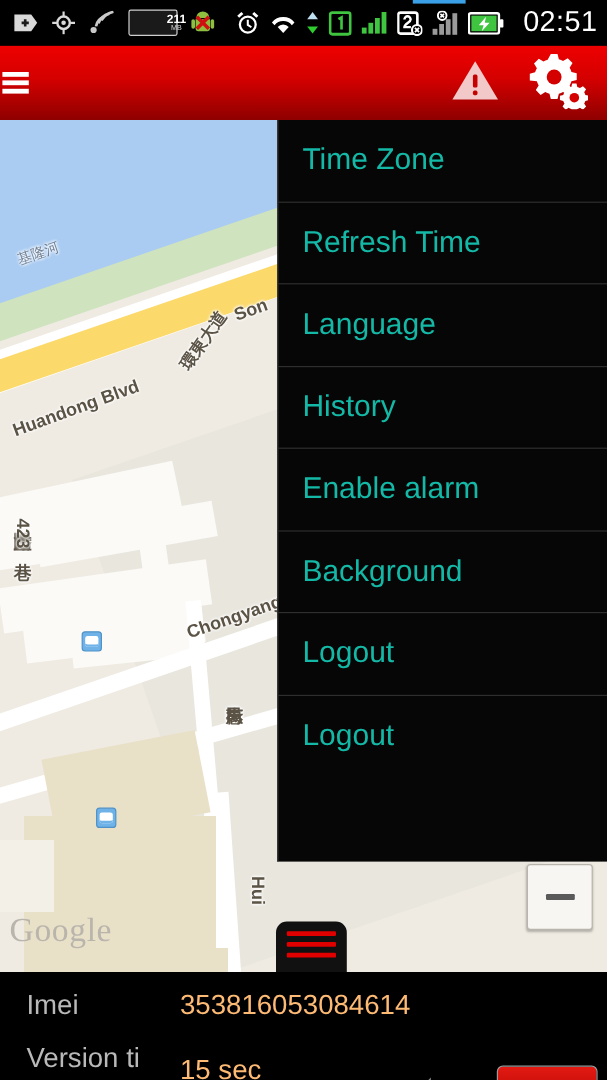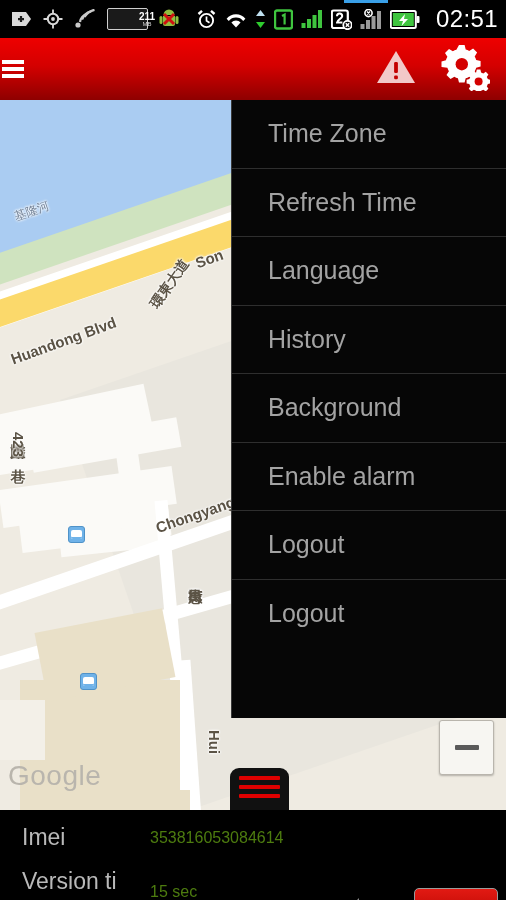--- a/index.html
+++ b/index.html
@@ -89,21 +89,21 @@
     position:absolute; width:17px; height:17px; border-radius:3px;
     background:#6fb2e8; border:1px solid #4f92c8;
     display:flex;align-items:center;justify-content:center;
   }
   .bus-pin:after{
     content:""; width:11px; height:9px; border-radius:2px; background:#fff;
     box-shadow:inset 0 -3px 0 -1px #6fb2e8;
   }
   .google-wm{
     position:absolute; left:8px; bottom:18px; font-size:28px;
-    font-family:Liberation Sans, sans-serif; color:#b9b5ad; letter-spacing:.5px;
+    font-family:Liberation Serif, serif; color:#b9b5ad; letter-spacing:.5px;
   }
   .zoom-out{
     position:absolute; right:12px; top:620px; width:55px; height:55px;
     background:#f7f6f2; border:1px solid #b9b5ad; border-radius:3px;
     display:flex; align-items:center; justify-content:center;
     box-shadow:0 1px 2px rgba(0,0,0,.25); z-index:12;
   }
   .zoom-out i{ display:block; width:24px; height:5px; background:#5a5a5a; border-radius:1px; }
   .drawer-handle{
     position:absolute; left:230px; bottom:0px; width:59px; height:42px;
@@ -112,36 +112,36 @@
     padding-bottom:4px;
   }
   .drawer-handle span{ display:block; width:41px; height:4px; background:#e00000; border-radius:1px; }
 
   
   .menu{
     position:absolute; left:231px; top:100px; width:275px; height:618px;
     background:#060606; z-index:20; border-left:1px solid #3a3a3a;
   }
   .menu-item{
-    height:68.5px; display:flex; align-items:center; padding-left:36px;
-    border-bottom:1px solid #2e2e2e; color:#a3a3a3; font-size:25px;
+    height:68.5px; display:flex; align-items:center; padding-left:20px;
+    border-bottom:1px solid #2e2e2e; color:#14b8a6; font-size:25px;
     font-family:"Liberation Sans", sans-serif; cursor:pointer;
   }
   .menu-item:last-child{ border-bottom:none; }
 
   
   .bottom{
     position:absolute; left:0; bottom:0; width:506px; height:90px;
     background:#000; z-index:30; padding:14px 0 0 0;
   }
   .brow{ display:flex; align-items:flex-start; height:44px; position:relative; }
   .blabel{
     width:150px; padding-left:22px; color:#b9b9b9; font-size:23px; line-height:27px;
   }
-  .bvalue{ color:#4d7c0f; font-size:16px; line-height:27px; }
+  .bvalue{ color:#fdba74; font-size:23px; line-height:27px; }
   .brow.second .bvalue{ padding-top:10px; }
   .spin-caret{
     position:absolute; left:345px; top:30px; width:0;height:0;
     border-left:14px solid transparent; border-bottom:14px solid #8a8a8a;
   }
   .setting-btn{
     position:absolute; right:8px; top:20px; width:84px; height:44px;
     background:linear-gradient(180deg,#e21a13 0%,#c10b06 55%,#8f0300 100%);
     border:1px solid #9b9b9b; border-radius:5px;
     display:flex; align-items:center; justify-content:center;
@@ -327,22 +327,22 @@
       <span></span>
       <span></span>
     </div>
   </div>
 
   <div class="menu">
     <div class="menu-item">Time Zone</div>
     <div class="menu-item">Refresh Time</div>
     <div class="menu-item">Language</div>
     <div class="menu-item">History</div>
+    <div class="menu-item">Enable alarm</div>
     <div class="menu-item">Background</div>
-    <div class="menu-item">Enable alarm</div>
     <div class="menu-item">Logout</div>
     <div class="menu-item">Logout</div>
   </div>
 
   <div class="bottom">
     <div class="brow">
       <div class="blabel">Imei</div>
       <div class="bvalue">353816053084614</div>
     </div>
     <div class="brow second">

